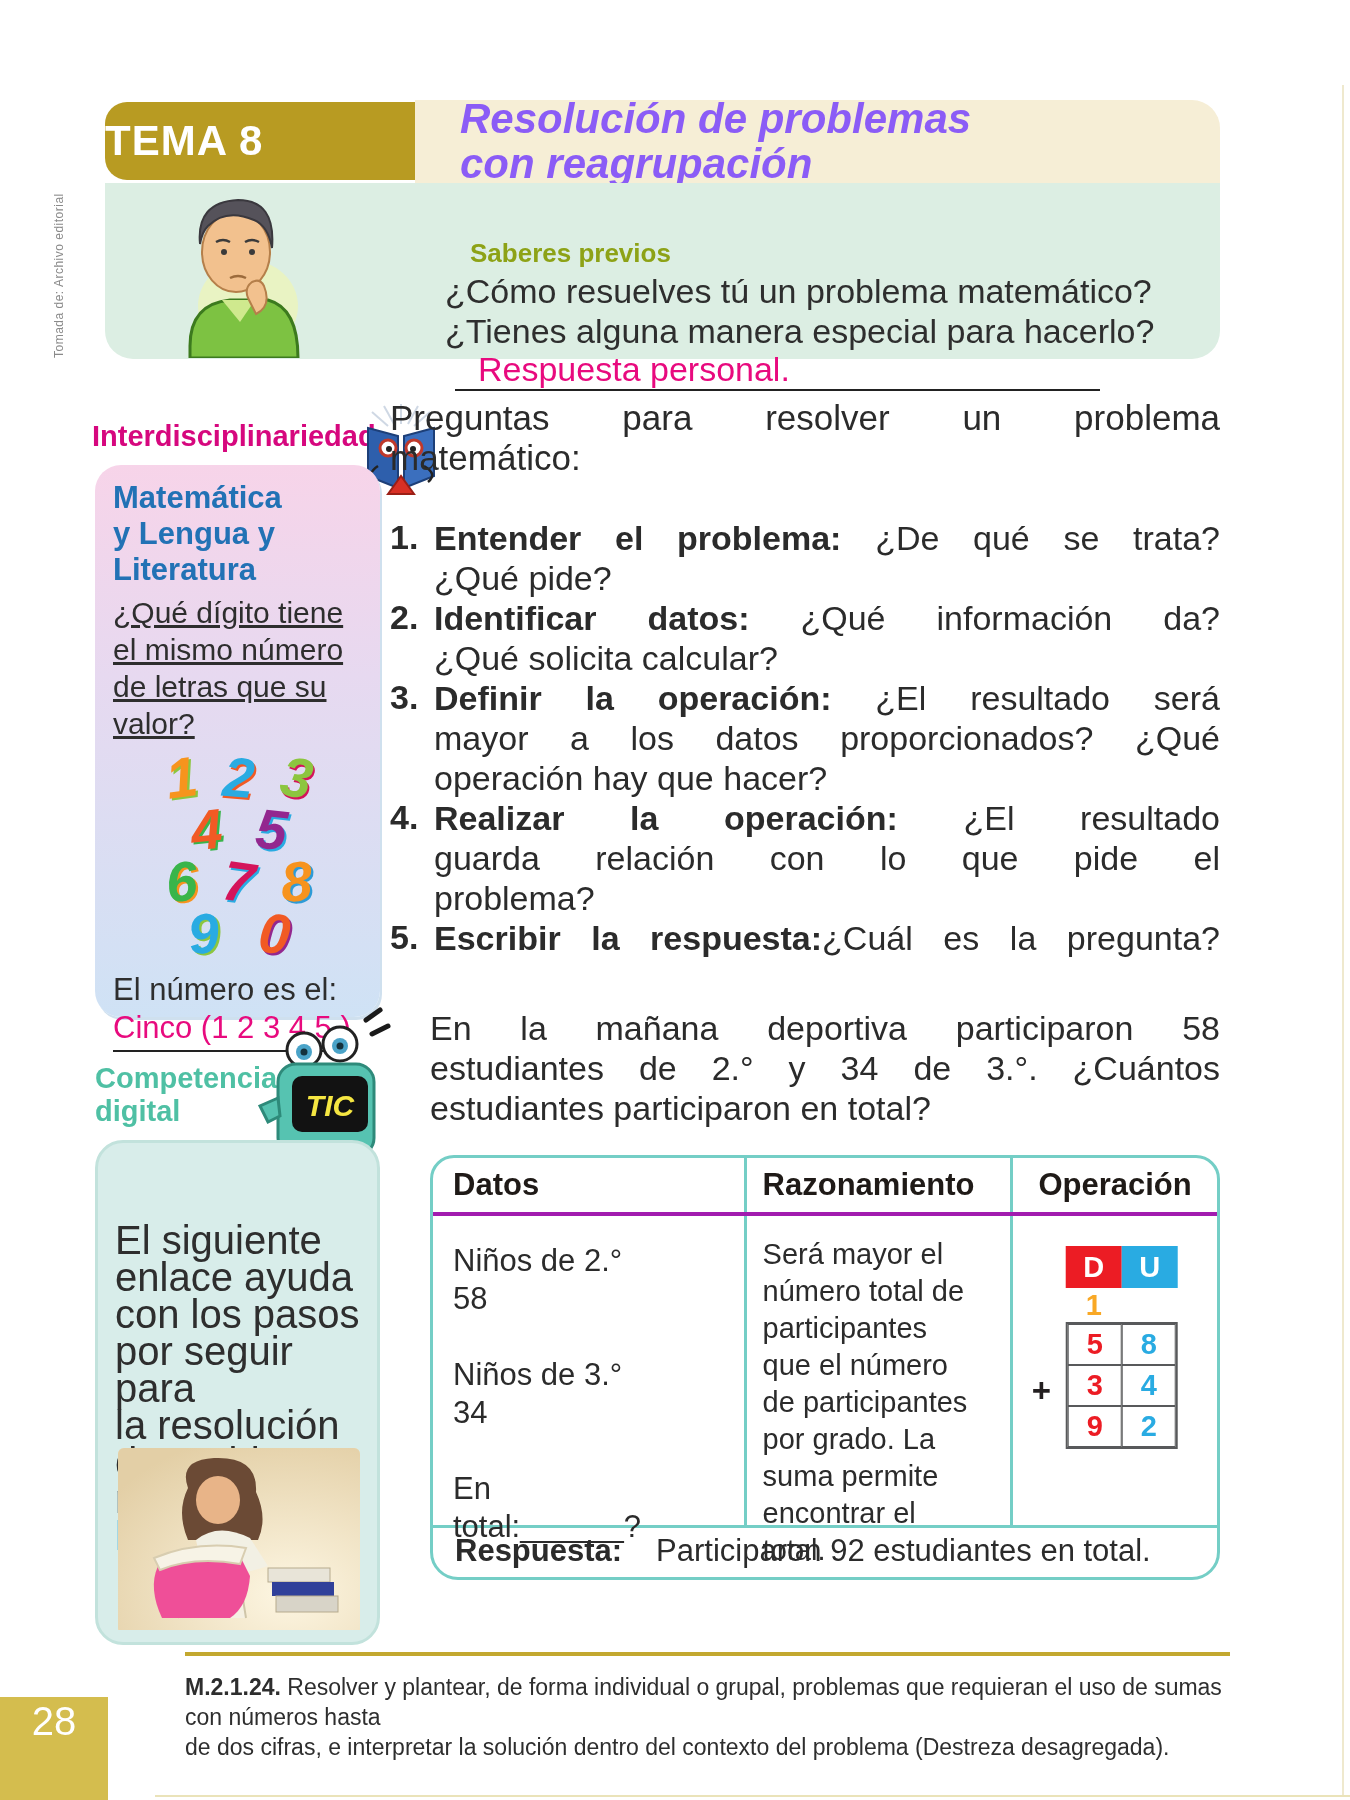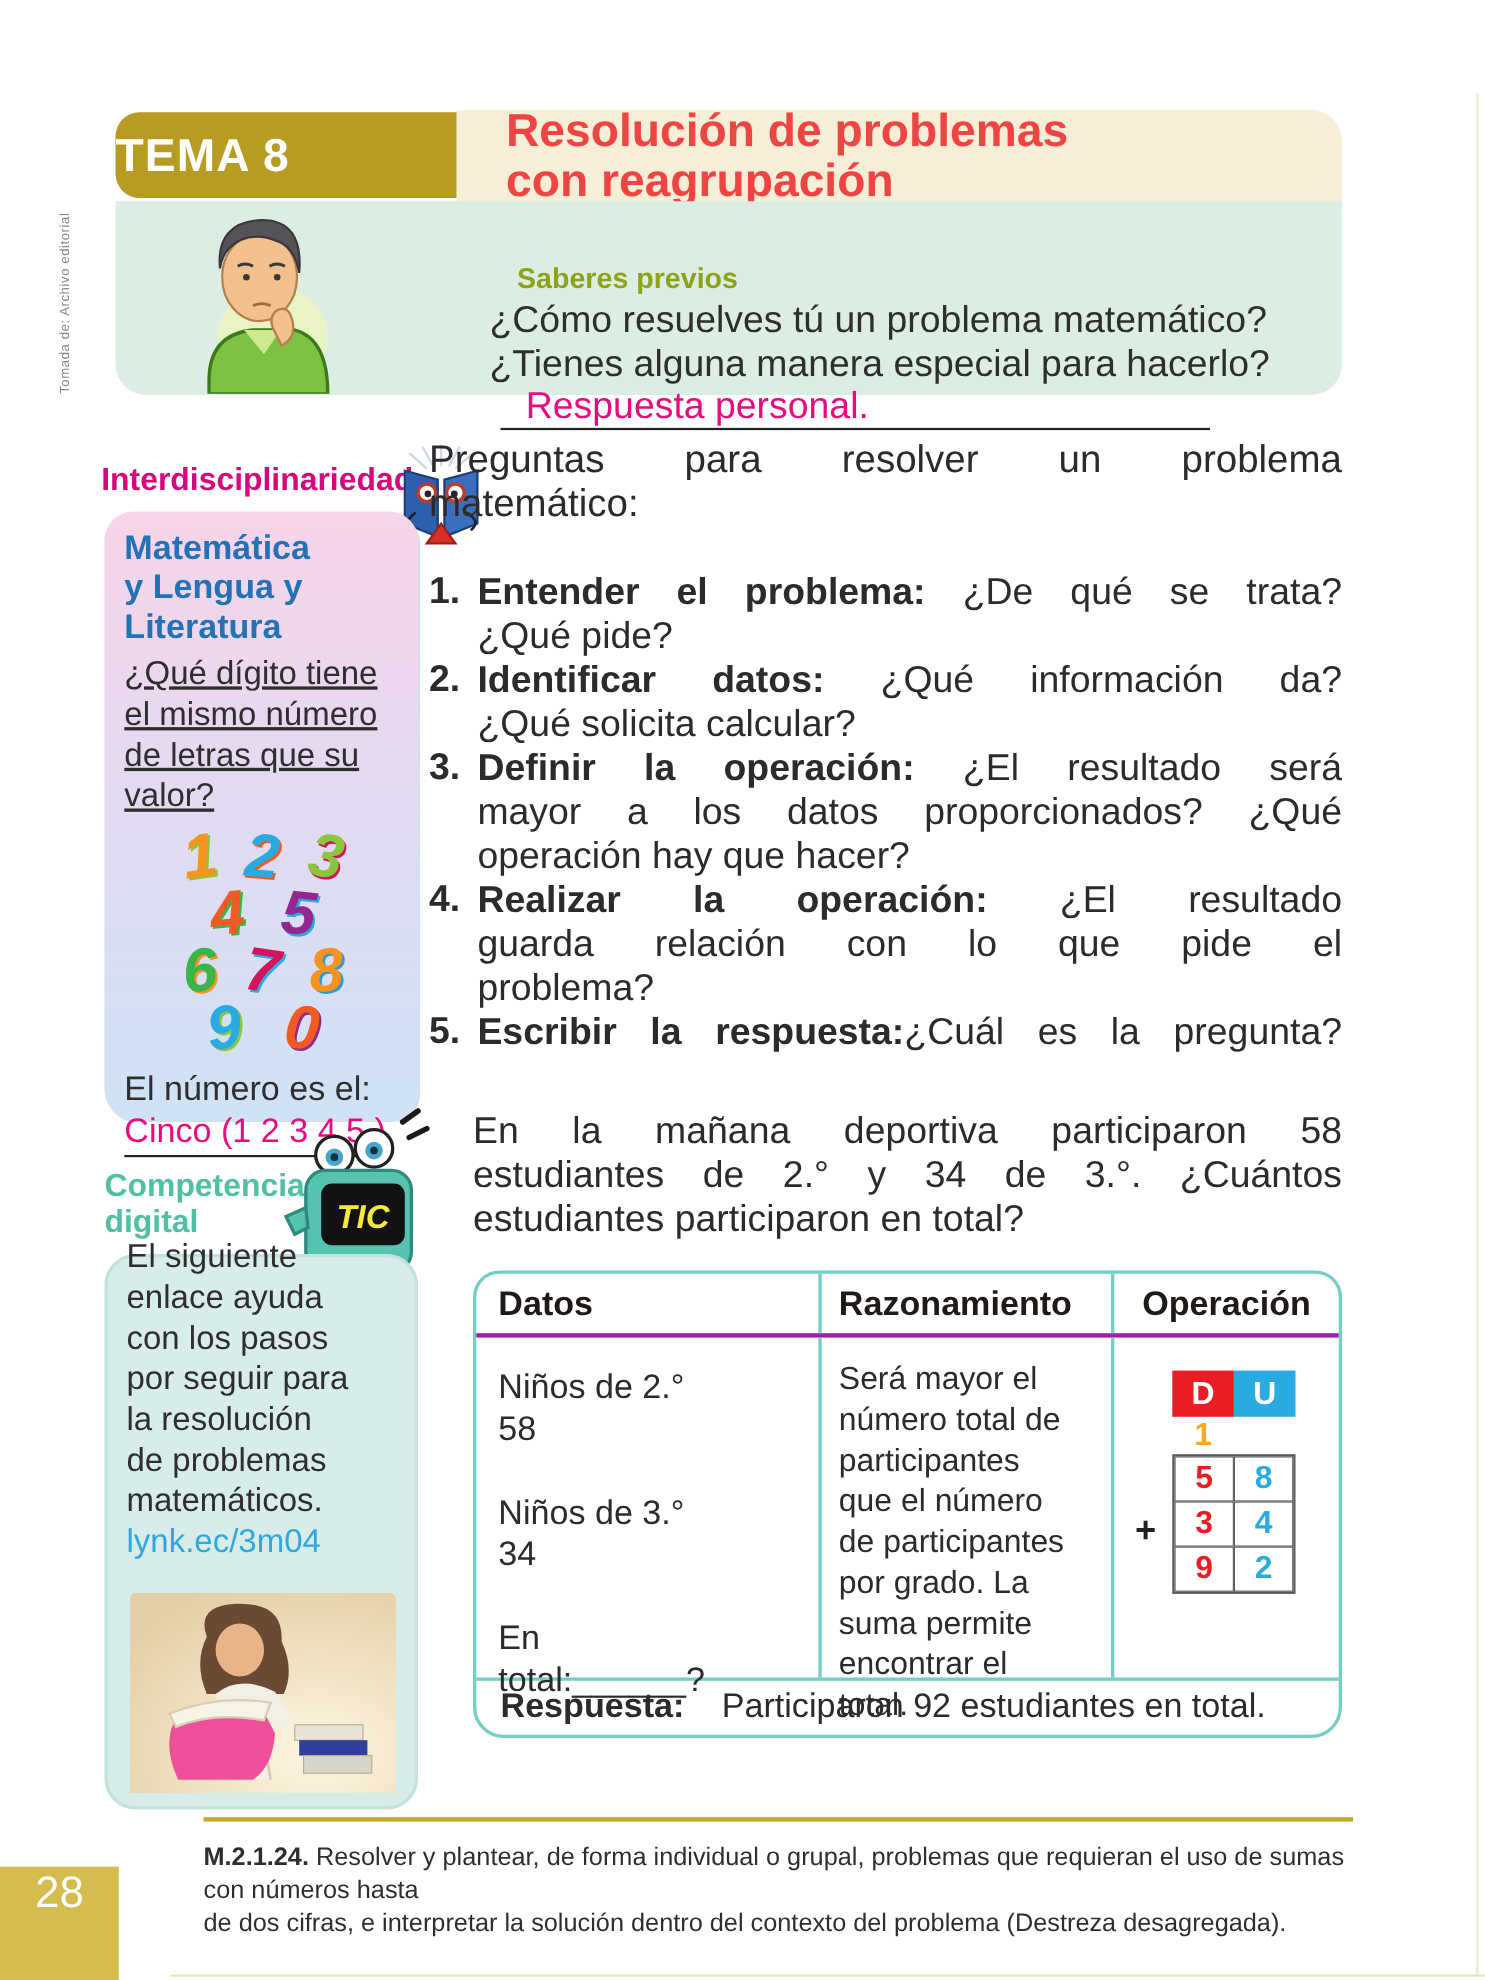--- a/index.html
+++ b/index.html
@@ -14,21 +14,21 @@
   .right-edge{left:1342px;top:85px;width:2px;height:1712px;background:#efe9ce;}
   .bottom-edge{left:155px;top:1795px;width:1195px;height:2px;background:#eae3b9;}
 
   
   .tema-box{left:105px;top:102px;width:310px;height:78px;background:#b89b22;
             border-radius:22px 0 0 22px;display:flex;align-items:center;justify-content:flex-start;}
   .tema-box span{color:#fff;font-weight:bold;font-size:42px;letter-spacing:1px;}
   .title-band{left:415px;top:100px;width:805px;height:83px;background:#f6eed6;
               border-radius:0 28px 0 0;}
   .title-text{left:460px;top:96px;width:740px;font-size:42px;font-weight:bold;
-              color:#ef4444;line-height:45px;}
+              color:#8b5cf6;line-height:45px;font-style:italic;}
   .saberes-box{left:105px;top:183px;width:1115px;height:176px;background:#dceee3;
                border-radius:0 0 28px 28px;}
   .saberes-label{left:470px;top:238px;font-size:26px;font-weight:bold;color:#8da216;}
   .sq{font-size:34px;color:#2e2e2e;}
   .saberes-q1{left:445px;top:272px;}
   .saberes-q2{left:445px;top:312px;}
   .saberes-ans{left:478px;top:350px;font-size:34px;color:#e80a7e;}
   .saberes-line{left:455px;top:389px;width:645px;height:2px;background:#222;}
   .boy{left:160px;top:186px;}
 
@@ -55,21 +55,21 @@
   .dg9{color:#29abe2;text-shadow:2px 2px 0 #8cc63f;transform:rotate(-7deg);margin-right:40px;}
   .dg0{color:#f15a24;text-shadow:2px 2px 0 #93278f;transform:rotate(6deg);}
   .num-label{font-size:31px;color:#2e2e2e;margin-top:12px;}
   .num-answer{font-size:31px;color:#e80a7e;margin-top:2px;}
   .num-underline{width:225px;height:2px;background:#222;margin-top:4px;}
 
   .comp-label{left:95px;top:1062px;font-size:29px;font-weight:bold;color:#4fc0a4;line-height:33px;}
   .robot{left:248px;top:1002px;}
   .digital-box{left:95px;top:1140px;width:285px;height:505px;border-radius:28px;
                background:#d8edea;border:3px solid #c2e2dc;box-sizing:border-box;}
-  .digital-inner{left:115px;top:1124px;width:250px;font-size:30px;line-height:37px;color:#2e2e2e;}
+  .digital-inner{left:115px;top:1222px;width:250px;font-size:40px;line-height:37px;color:#2e2e2e;}
   .digital-link{color:#2fa8df;}
   .girl{left:118px;top:1448px;border-radius:6px;overflow:hidden;}
 
   
   .jl{text-align:justify;height:40px;line-height:40px;overflow:hidden;}
   .jl::after{content:"";display:inline-block;width:100%;}
   .nl{height:40px;line-height:40px;}
   .intro{left:390px;top:398px;width:830px;font-size:35px;}
   .steps{left:390px;top:518px;width:830px;font-size:34px;}
   .step{position:relative;padding-left:44px;}

